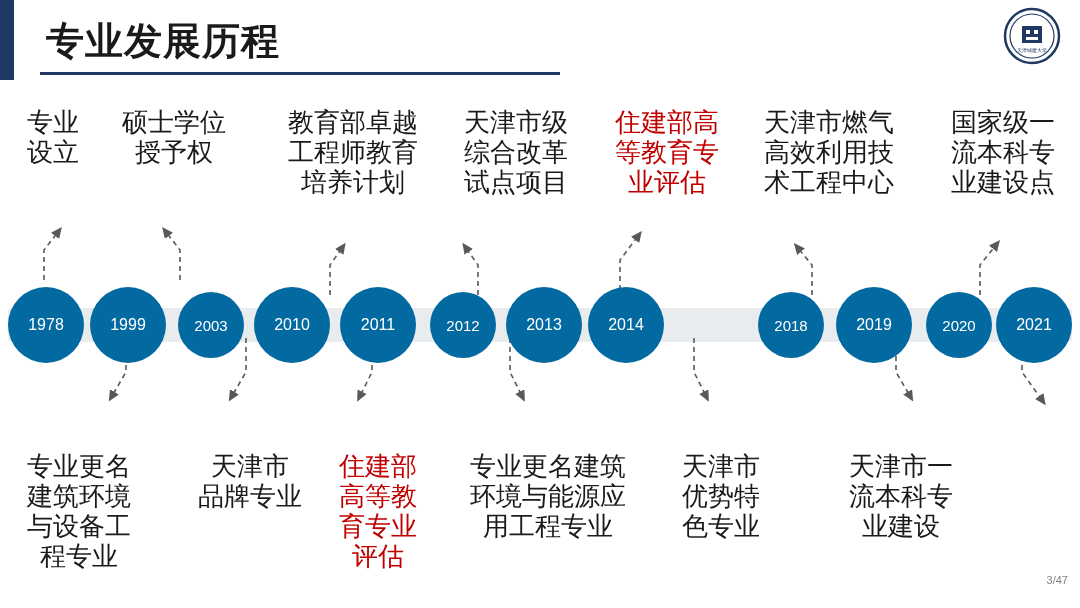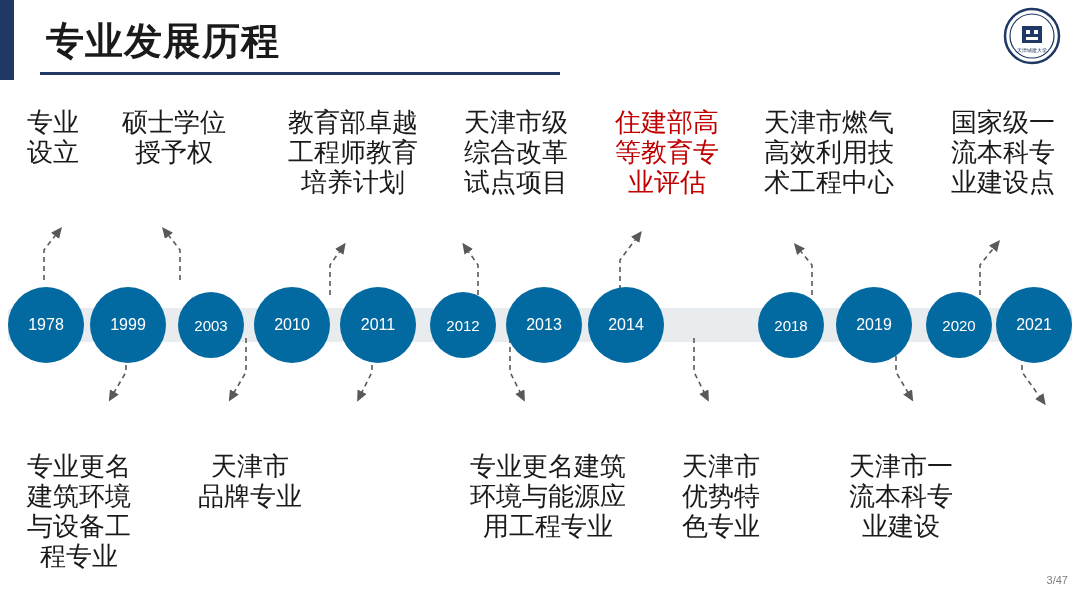--- a/index.html
+++ b/index.html
@@ -215,20 +215,24 @@
   <div class="label" style="left:930px; top:108px; width:146px;">国家级一
 流本科专
 业建设点</div>
 
   <div class="label" style="left:4px;   top:452px; width:150px;">专业更名
 建筑环境
 与设备工
 程专业</div>
   <div class="label" style="left:180px; top:452px; width:140px;">天津市
 品牌专业</div>
+  <div class="label red" style="left:326px; top:452px; width:104px;">住建部
+高等教
+育专业
+评估</div>
   <div class="label" style="left:442px; top:452px; width:212px;">专业更名建筑
 环境与能源应
 用工程专业</div>
   <div class="label" style="left:666px; top:452px; width:110px;">天津市
 优势特
 色专业</div>
   <div class="label" style="left:828px; top:452px; width:146px;">天津市一
 流本科专
 业建设</div>
 

